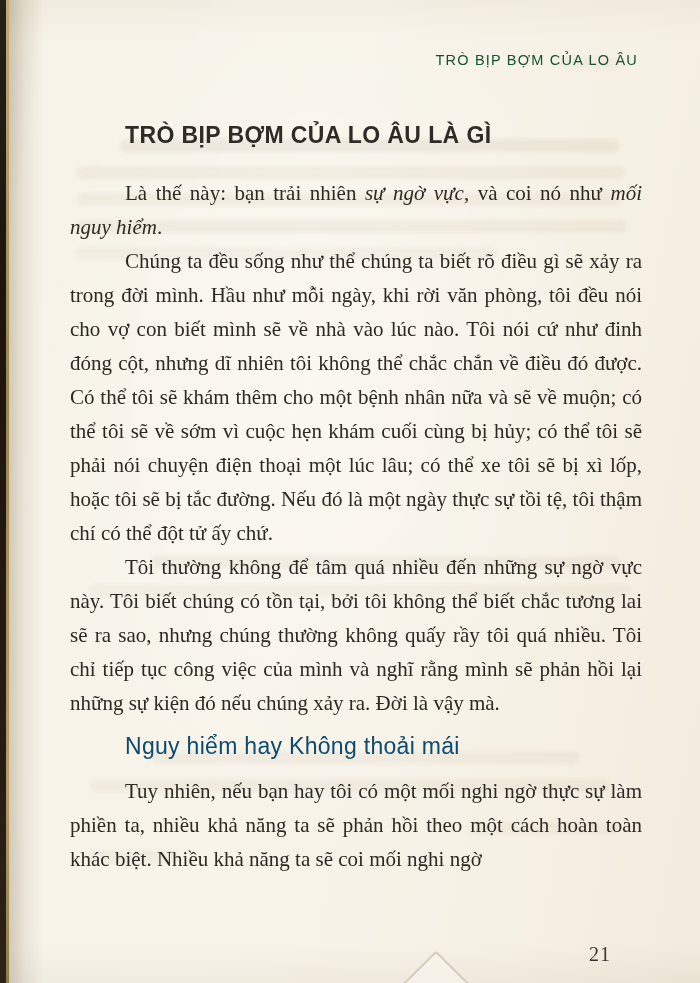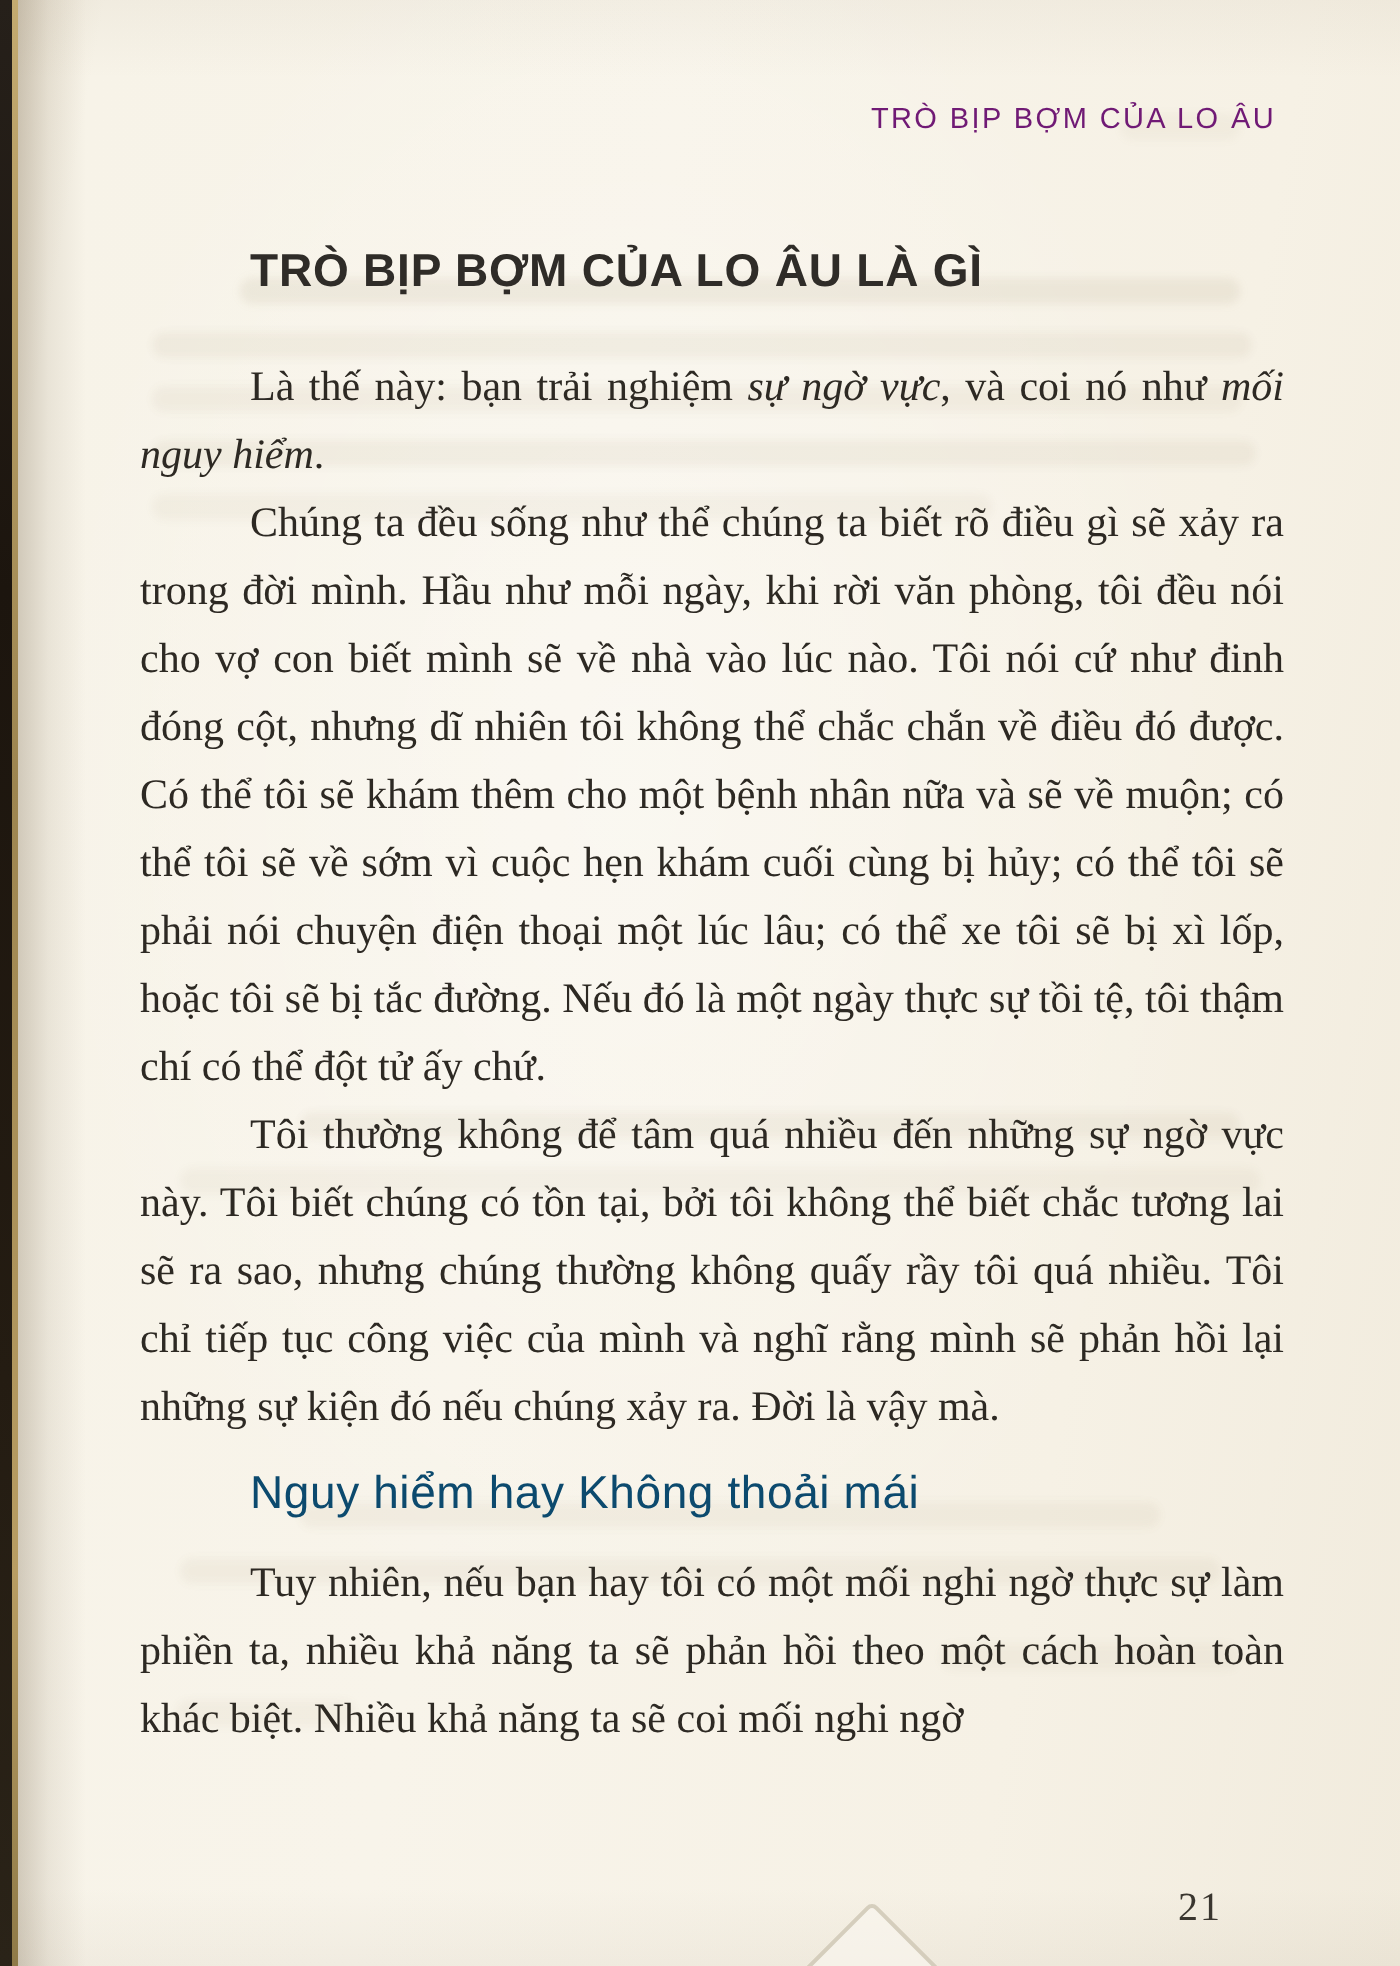--- a/index.html
+++ b/index.html
@@ -28,21 +28,21 @@
   }
   .spine-shadow {
     position: absolute; left: 9px; top: 0; bottom: 0; width: 34px;
     background: linear-gradient(to right, rgba(110,92,64,0.28), rgba(110,92,64,0.10) 45%, rgba(110,92,64,0));
   }
   .running-head {
     position: absolute; top: 52px; right: 62px;
     font-family: "Liberation Sans", sans-serif;
     font-size: 14.5px; font-weight: 400;
     letter-spacing: 1.2px;
-    color: #701a75;
+    color: #14532d;
   }
   .text-block {
     position: absolute; left: 70px; top: 120px; width: 572px;
     color: #2d2923;
   }
   h1.section-heading {
     margin: 0 0 26px 55px;
     font-family: "Liberation Sans", sans-serif;
     font-size: 23px; font-weight: 700;
     letter-spacing: 0.4px;
@@ -122,21 +122,21 @@
 <div class="bleed b9"></div>
 <div class="bleed b10"></div>
 <div class="bleed b11"></div>
 
 <div class="running-head">TRÒ BỊP BỢM CỦA LO ÂU</div>
 
 <div class="text-block">
 
   <h1 class="section-heading">TRÒ BỊP BỢM CỦA LO ÂU LÀ GÌ</h1>
 
-  <p class="body-para"><span>Là thế này: bạn trải nghiệm </span><em>sự ngờ vực</em><span>, và coi nó như </span><em>mối nguy hiểm</em><span>.</span></p>
+  <p class="body-para"><span>Là thế này: bạn trải nhiên </span><em>sự ngờ vực</em><span>, và coi nó như </span><em>mối nguy hiểm</em><span>.</span></p>
 
   <p class="body-para">Chúng ta đều sống như thể chúng ta biết rõ điều gì sẽ xảy ra trong đời mình. Hầu như mỗi ngày, khi rời văn phòng, tôi đều nói cho vợ con biết mình sẽ về nhà vào lúc nào. Tôi nói cứ như đinh đóng cột, nhưng dĩ nhiên tôi không thể chắc chắn về điều đó được. Có thể tôi sẽ khám thêm cho một bệnh nhân nữa và sẽ về muộn; có thể tôi sẽ về sớm vì cuộc hẹn khám cuối cùng bị hủy; có thể tôi sẽ phải nói chuyện điện thoại một lúc lâu; có thể xe tôi sẽ bị xì lốp, hoặc tôi sẽ bị tắc đường. Nếu đó là một ngày thực sự tồi tệ, tôi thậm chí có thể đột tử ấy chứ.</p>
 
   <p class="body-para">Tôi thường không để tâm quá nhiều đến những sự ngờ vực này. Tôi biết chúng có tồn tại, bởi tôi không thể biết chắc tương lai sẽ ra sao, nhưng chúng thường không quấy rầy tôi quá nhiều. Tôi chỉ tiếp tục công việc của mình và nghĩ rằng mình sẽ phản hồi lại những sự kiện đó nếu chúng xảy ra. Đời là vậy mà.</p>
 
   <h2 class="sub-heading">Nguy hiểm hay Không thoải mái</h2>
 
   <p class="body-para">Tuy nhiên, nếu bạn hay tôi có một mối nghi ngờ thực sự làm phiền ta, nhiều khả năng ta sẽ phản hồi theo một cách hoàn toàn khác biệt. Nhiều khả năng ta sẽ coi mối nghi ngờ</p>
 
 </div>

